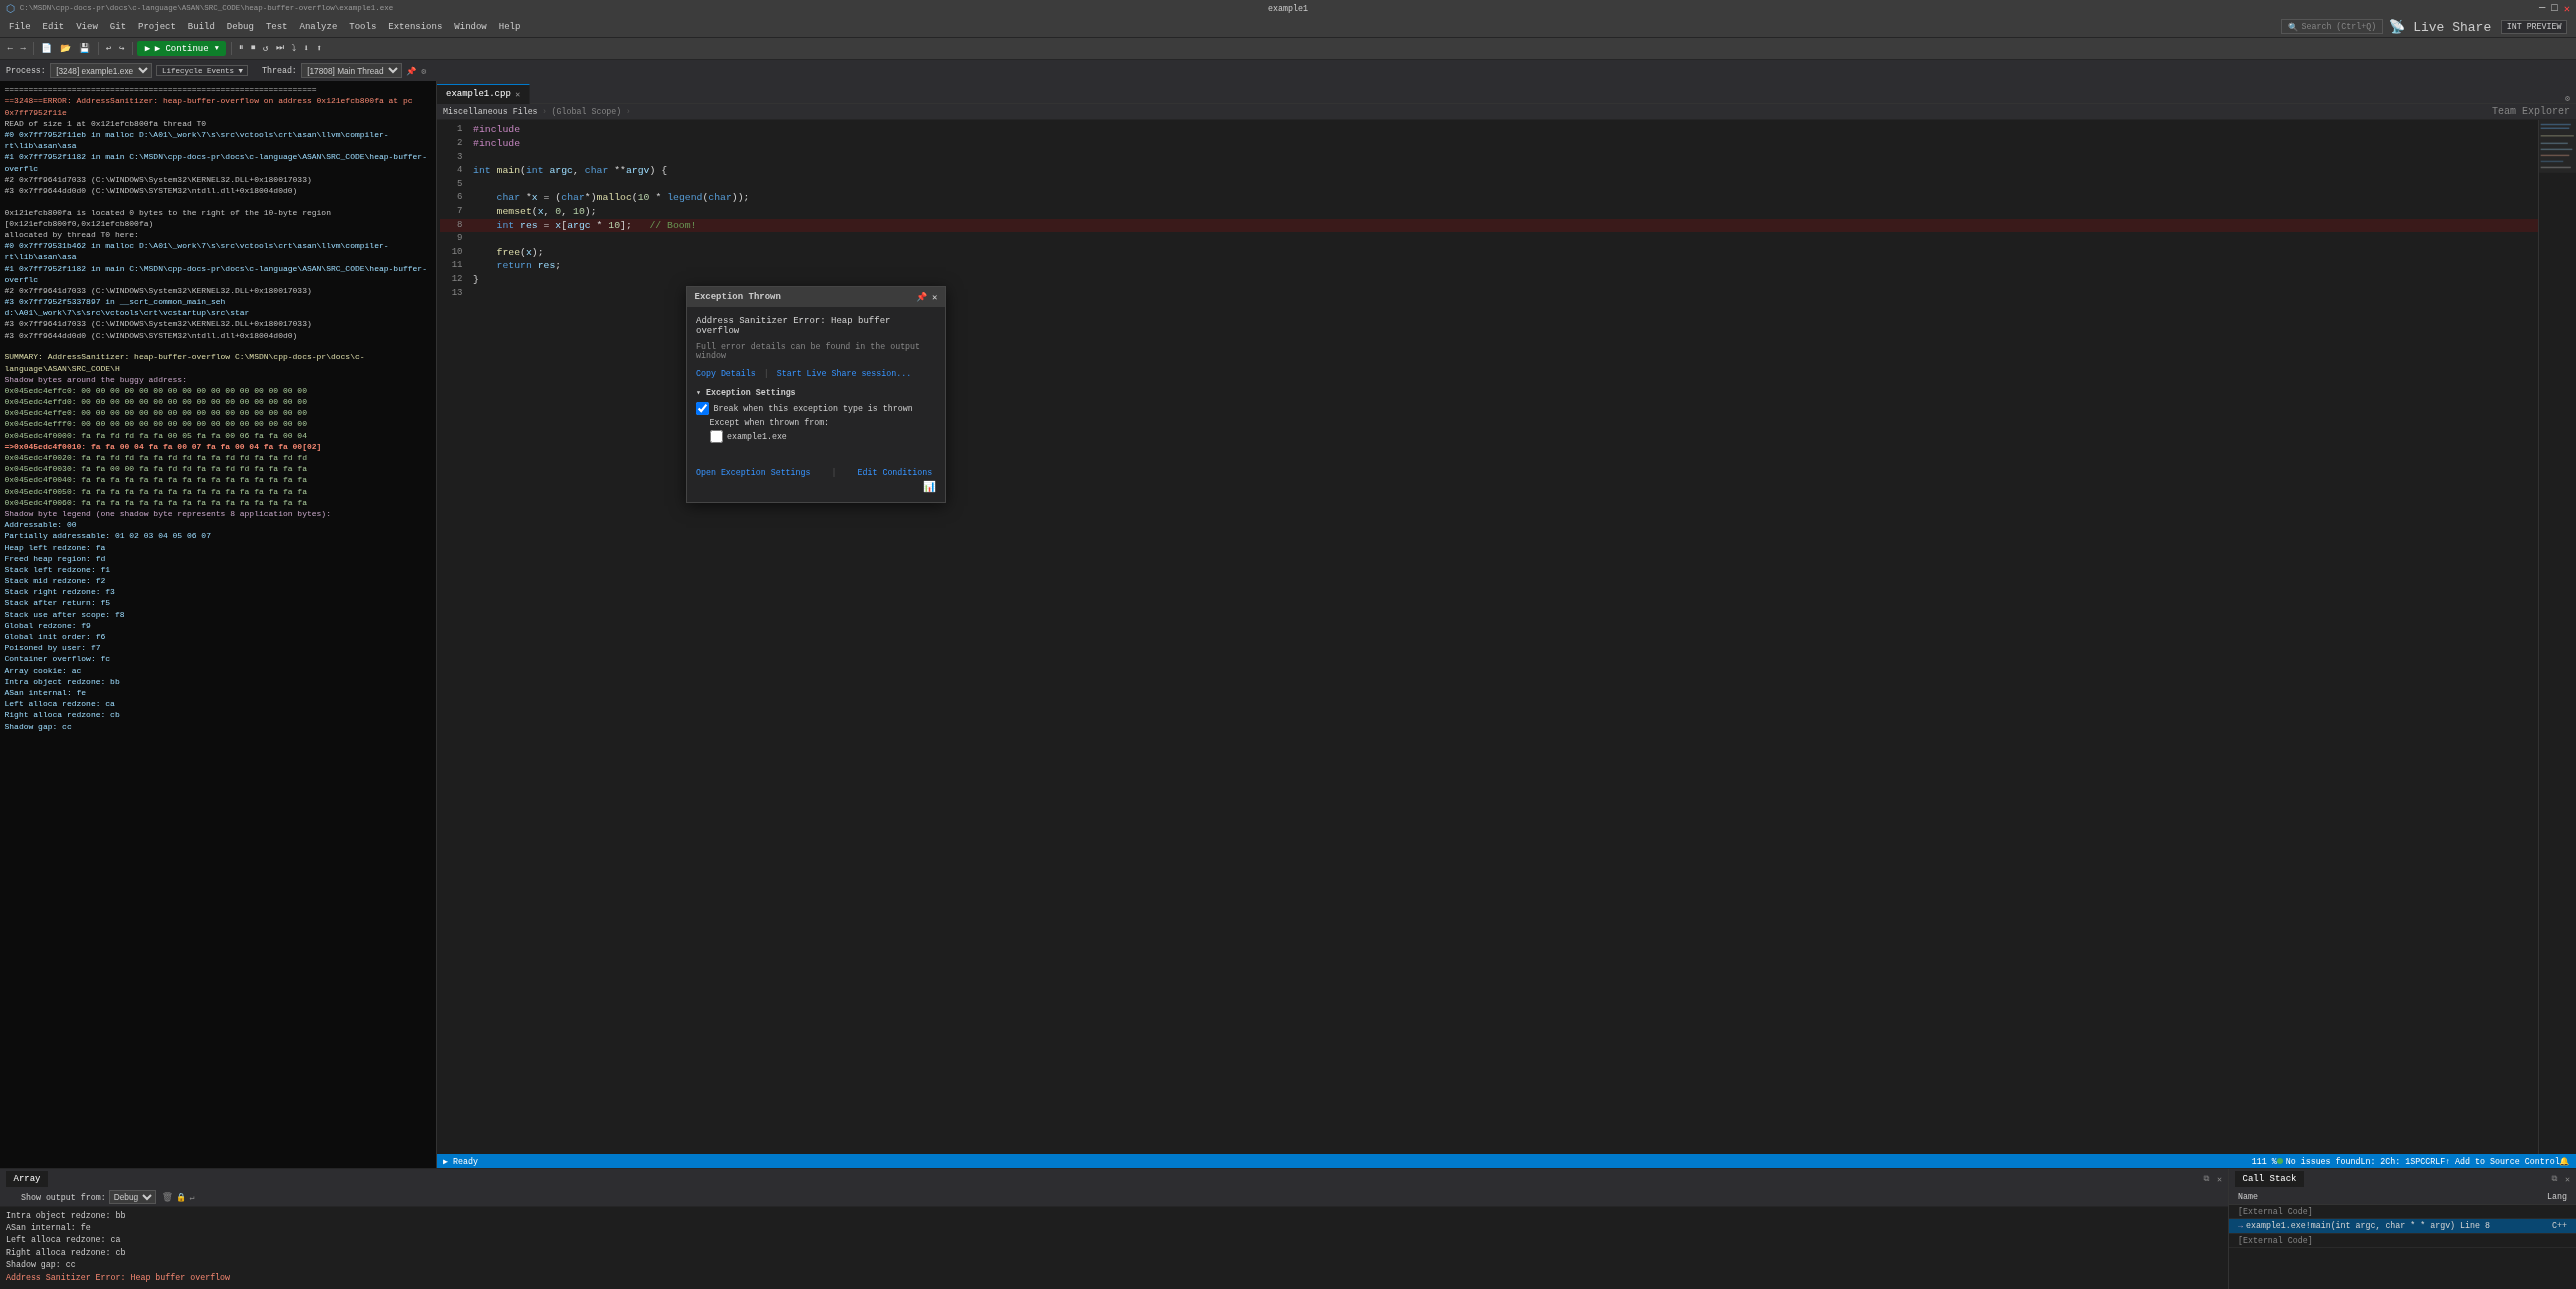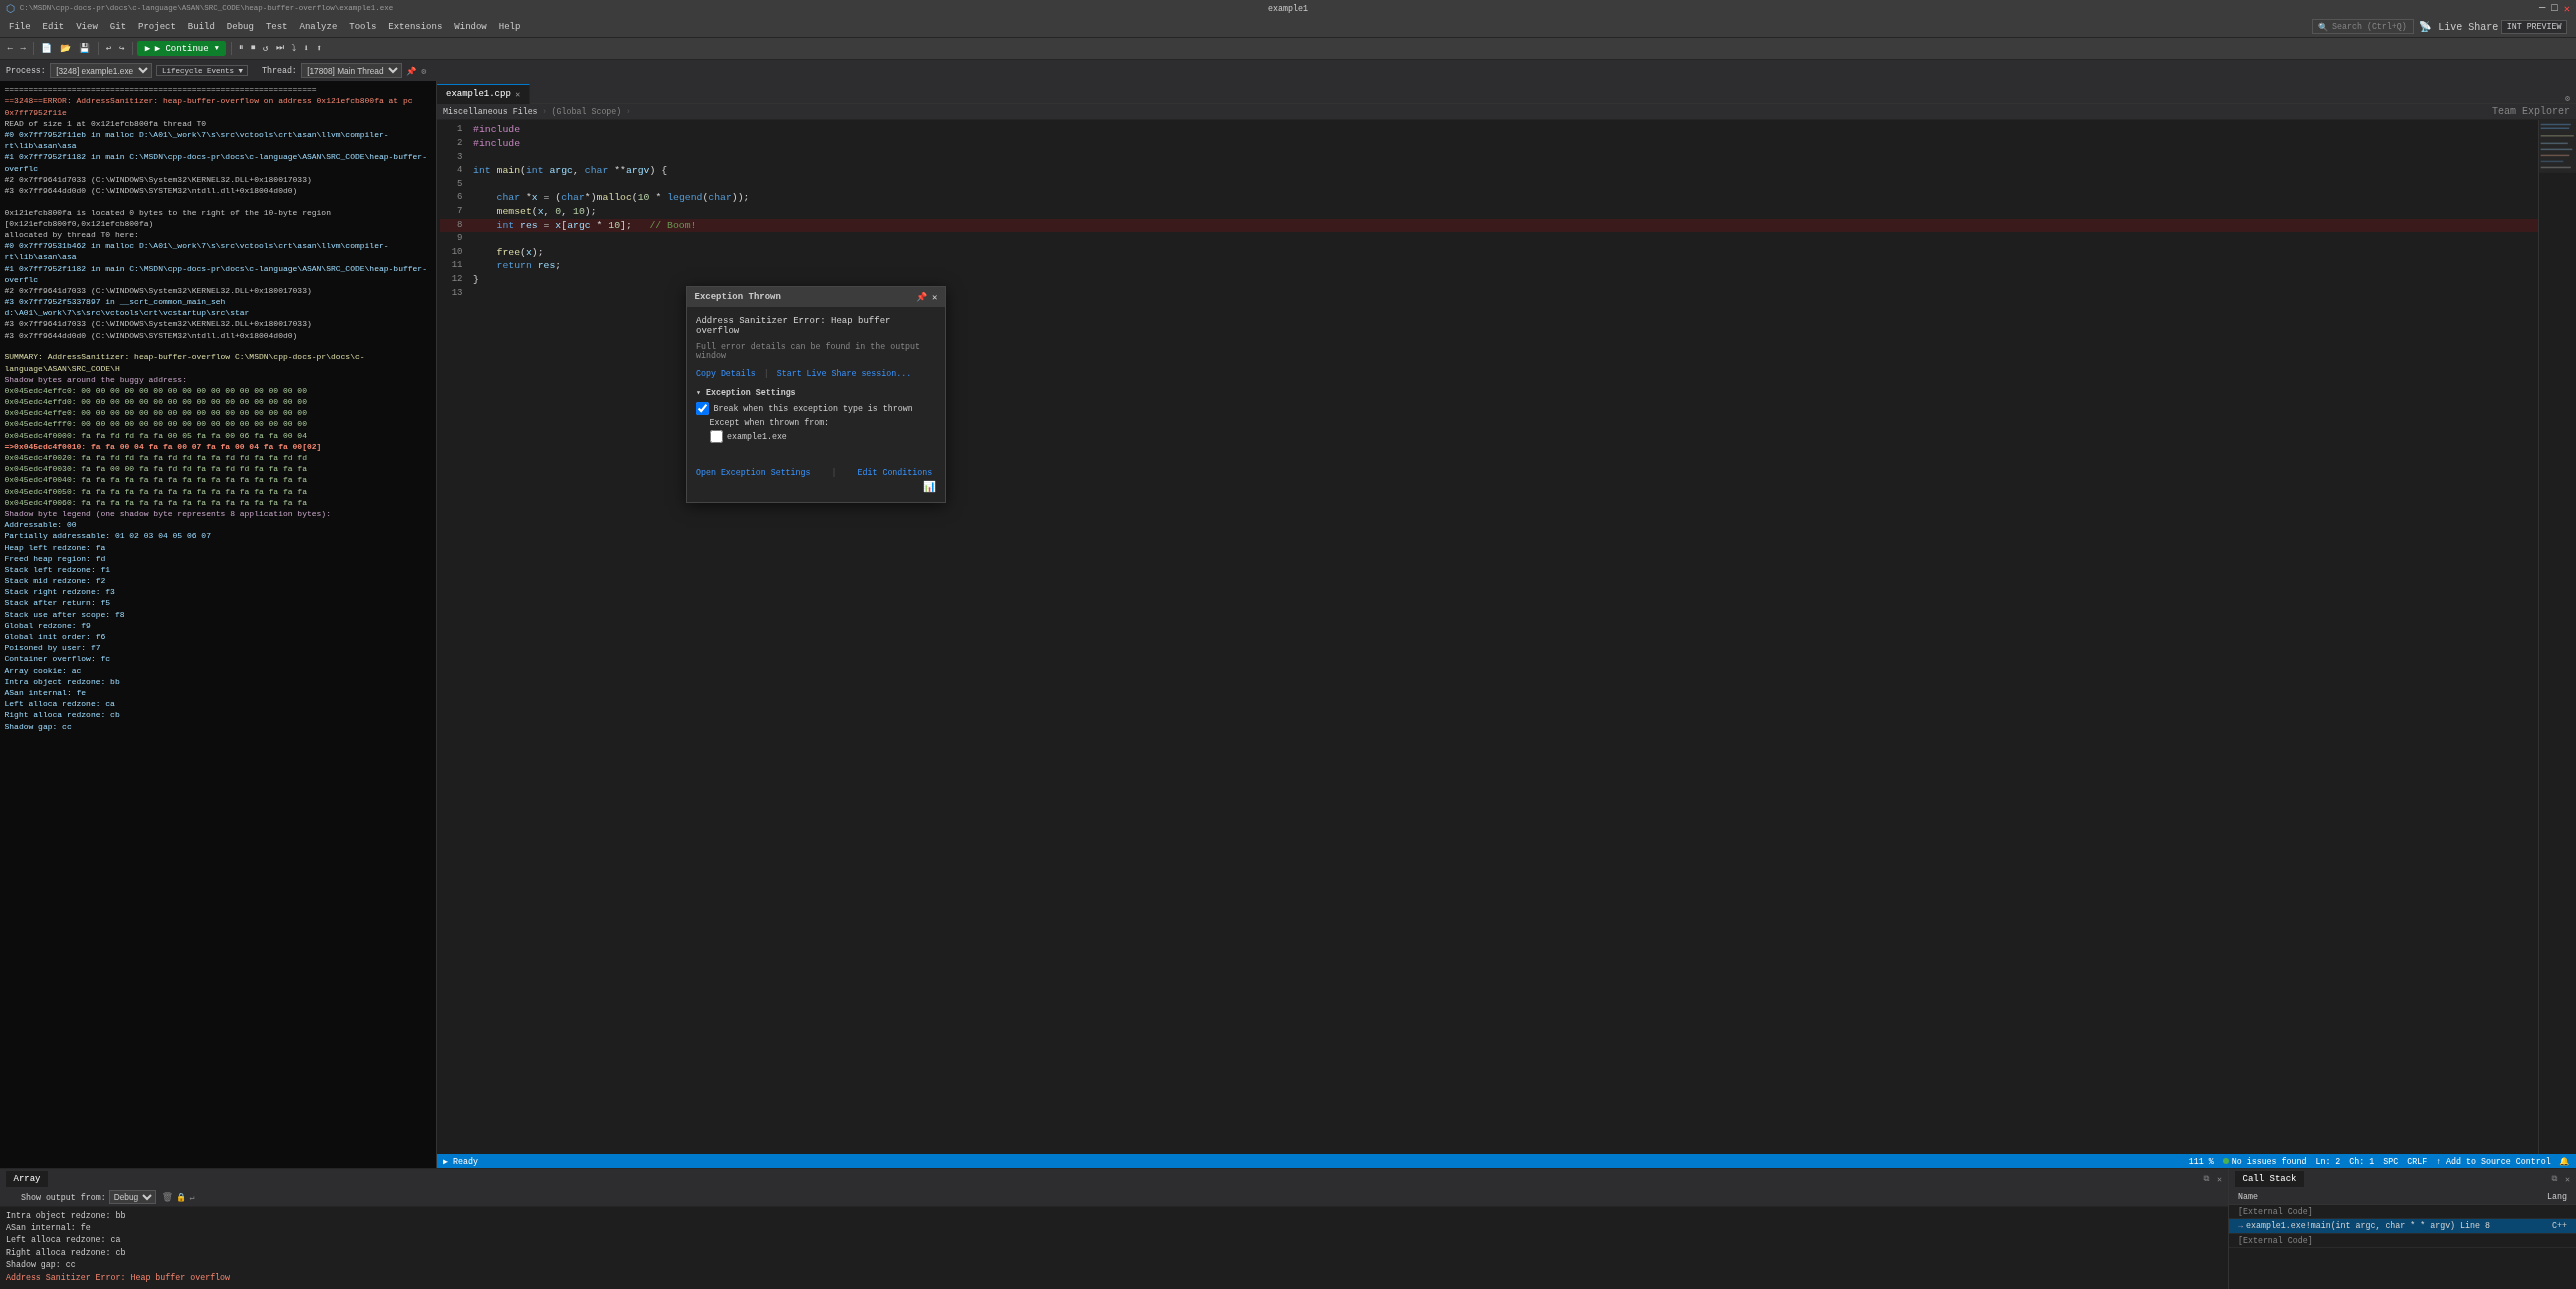--- a/index.html
+++ b/index.html
@@ -275,21 +275,21 @@
       display: flex;
       align-items: center;
       padding: 0 6px;
       flex-shrink: 0;
       font-size: 8.3px;
       color: #ffffff;
       gap: 12px;
       justify-content: space-between;
     }
     .status-bar-left { display: flex; align-items: center; gap: 9px; }
-    .status-bar-right { display: flex; align-items: center; gap: 9px; }
+    .status-bar-right { display: flex; align-items: center; }
     .status-indicator { display: flex; align-items: center; gap: 3px; }
     .status-dot { width: 6px; height: 6px; border-radius: 50%; background: #4caf50; }
 
     
     .bottom-area {
       display: flex;
       height: 121px;
       flex-shrink: 0;
       border-top: 0.8px solid #252526;
     }
@@ -424,21 +424,21 @@
   <div class="menu-item">Analyze</div>
   <div class="menu-item">Tools</div>
   <div class="menu-item">Extensions</div>
   <div class="menu-item">Window</div>
   <div class="menu-item">Help</div>
   <div style="flex:1;"></div>
   <div style="display:flex; align-items:center; background:#3c3c3c; border:0.8px solid #555; padding:1.5px 6px; font-size:8.3px; color:#858585; margin-right:6px;">
     <span>🔍</span>
     <span style="margin-left:3px;">Search (Ctrl+Q)</span>
   </div>
-  <div style="font-size:10px; color:#cccccc; margin-right:3px;">
+  <div style="font-size:13px; color:#cccccc; margin-right:10px;">
     <span>📡 Live Share</span>
   </div>
   <div style="font-size:8.3px; color:#cccccc; margin-right:6px; background:#2d2d30; padding:1.5px 4.5px; border:0.8px solid #555;">
     <span>INT PREVIEW</span>
   </div>
 </div>
 
 <div class="toolbar">
   <div class="toolbar-btn">←</div>
   <div class="toolbar-btn">→</div>

